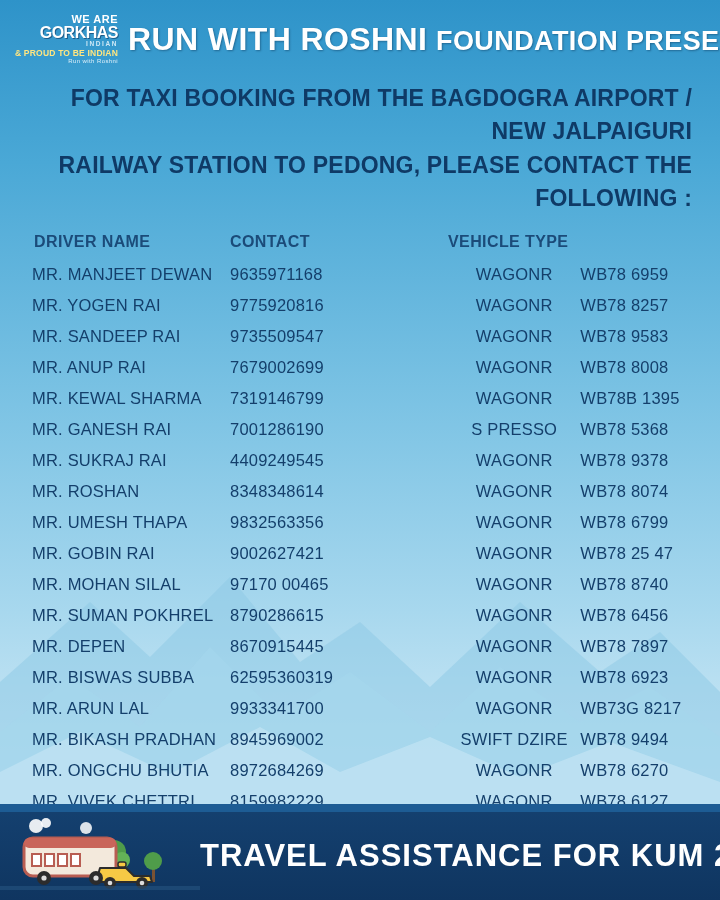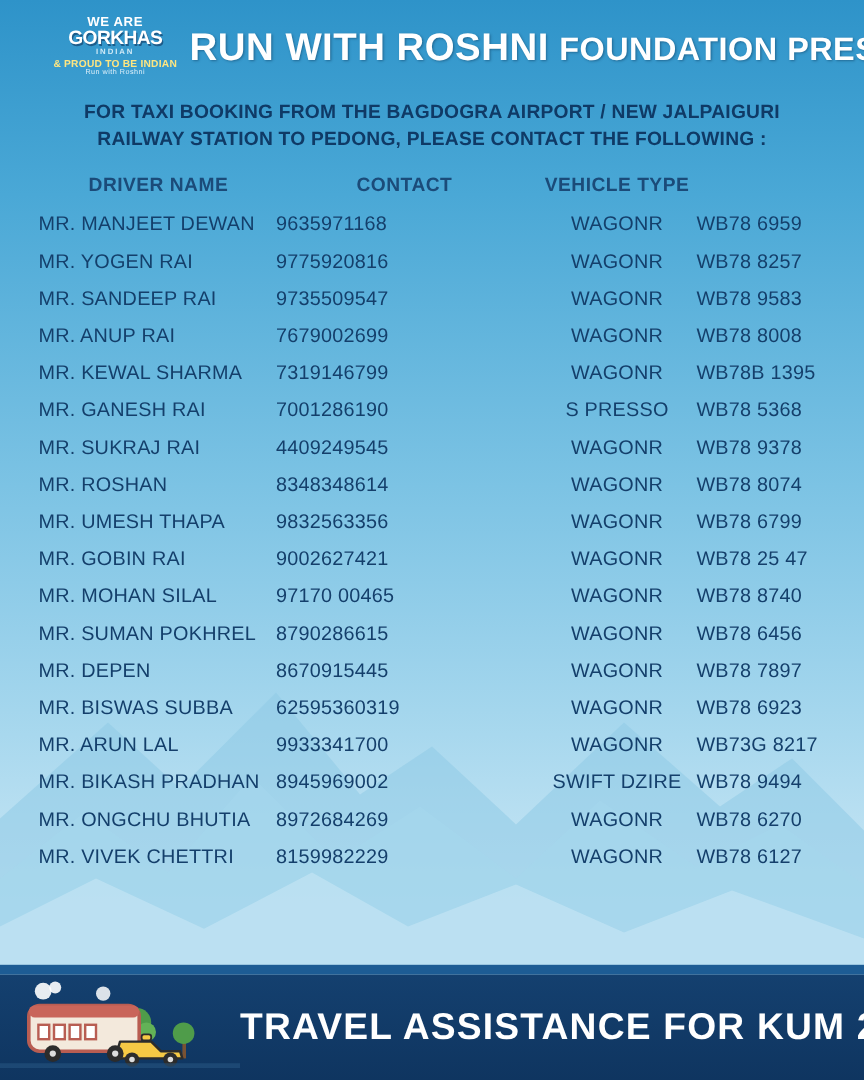--- a/index.html
+++ b/index.html
@@ -21,25 +21,24 @@
     position: relative;
     height: 78px;
     display: flex;
     align-items: center;
     padding: 0 14px;
     z-index: 3;
   }
   .logo {
     width: 104px;
     flex: 0 0 104px;
-    text-align: center;
+    text-align: right;
     line-height: 1.0;
     color: #ffffff;
     position: relative;
-    margin-left: 30px;
   }
   .logo .l1 { font-size: 11px; font-weight: bold; letter-spacing: .5px; }
   .logo .l2 { font-size: 16px; font-weight: bold; letter-spacing: -.5px; color:#ffffff; text-shadow: 1px 1px 0 #1d5c8a; }
   .logo .l3 { font-size: 6.5px; font-weight: bold; letter-spacing: 1.6px; color:#cfe9f6; }
   .logo .l4 { font-size: 8.5px; font-weight: bold; letter-spacing:.2px; color:#ffe680; margin-top:1px;}
   .logo .l5 { font-size: 6px; letter-spacing:.4px; color:#dff0fa; margin-top:1px;}
 
   .header-title {
     flex: 1;
     font-size: 30px;
@@ -50,34 +49,34 @@
     white-space: nowrap;
     padding-left: 10px;
   }
   .header-title .strong { font-size: 32px; }
   .header-title .light { font-weight: bold; font-size: 27px; }
 
   
   .subtitle {
     position: relative;
     z-index: 3;
-    text-align: center;
+    text-align: right;
     padding: 4px 28px 10px;
     color: #0f3a66;
     font-weight: bold;
-    font-size: 16px;
+    font-size: 23px;
     line-height: 1.45;
     letter-spacing: .2px;
   }
 
   
   .table-wrap { position: relative; z-index: 3; padding: 6px 22px 0 26px; }
   table { width: 100%; border-collapse: collapse; }
   th {
-    text-align: center;
+    text-align: left;
     font-size: 16px;
     font-weight: bold;
     color: #1b4b79;
     letter-spacing: .4px;
     padding: 2px 0 8px 0;
   }
   td {
     font-size: 16.5px;
     color: #143f6b;
     padding: 6px 0;

